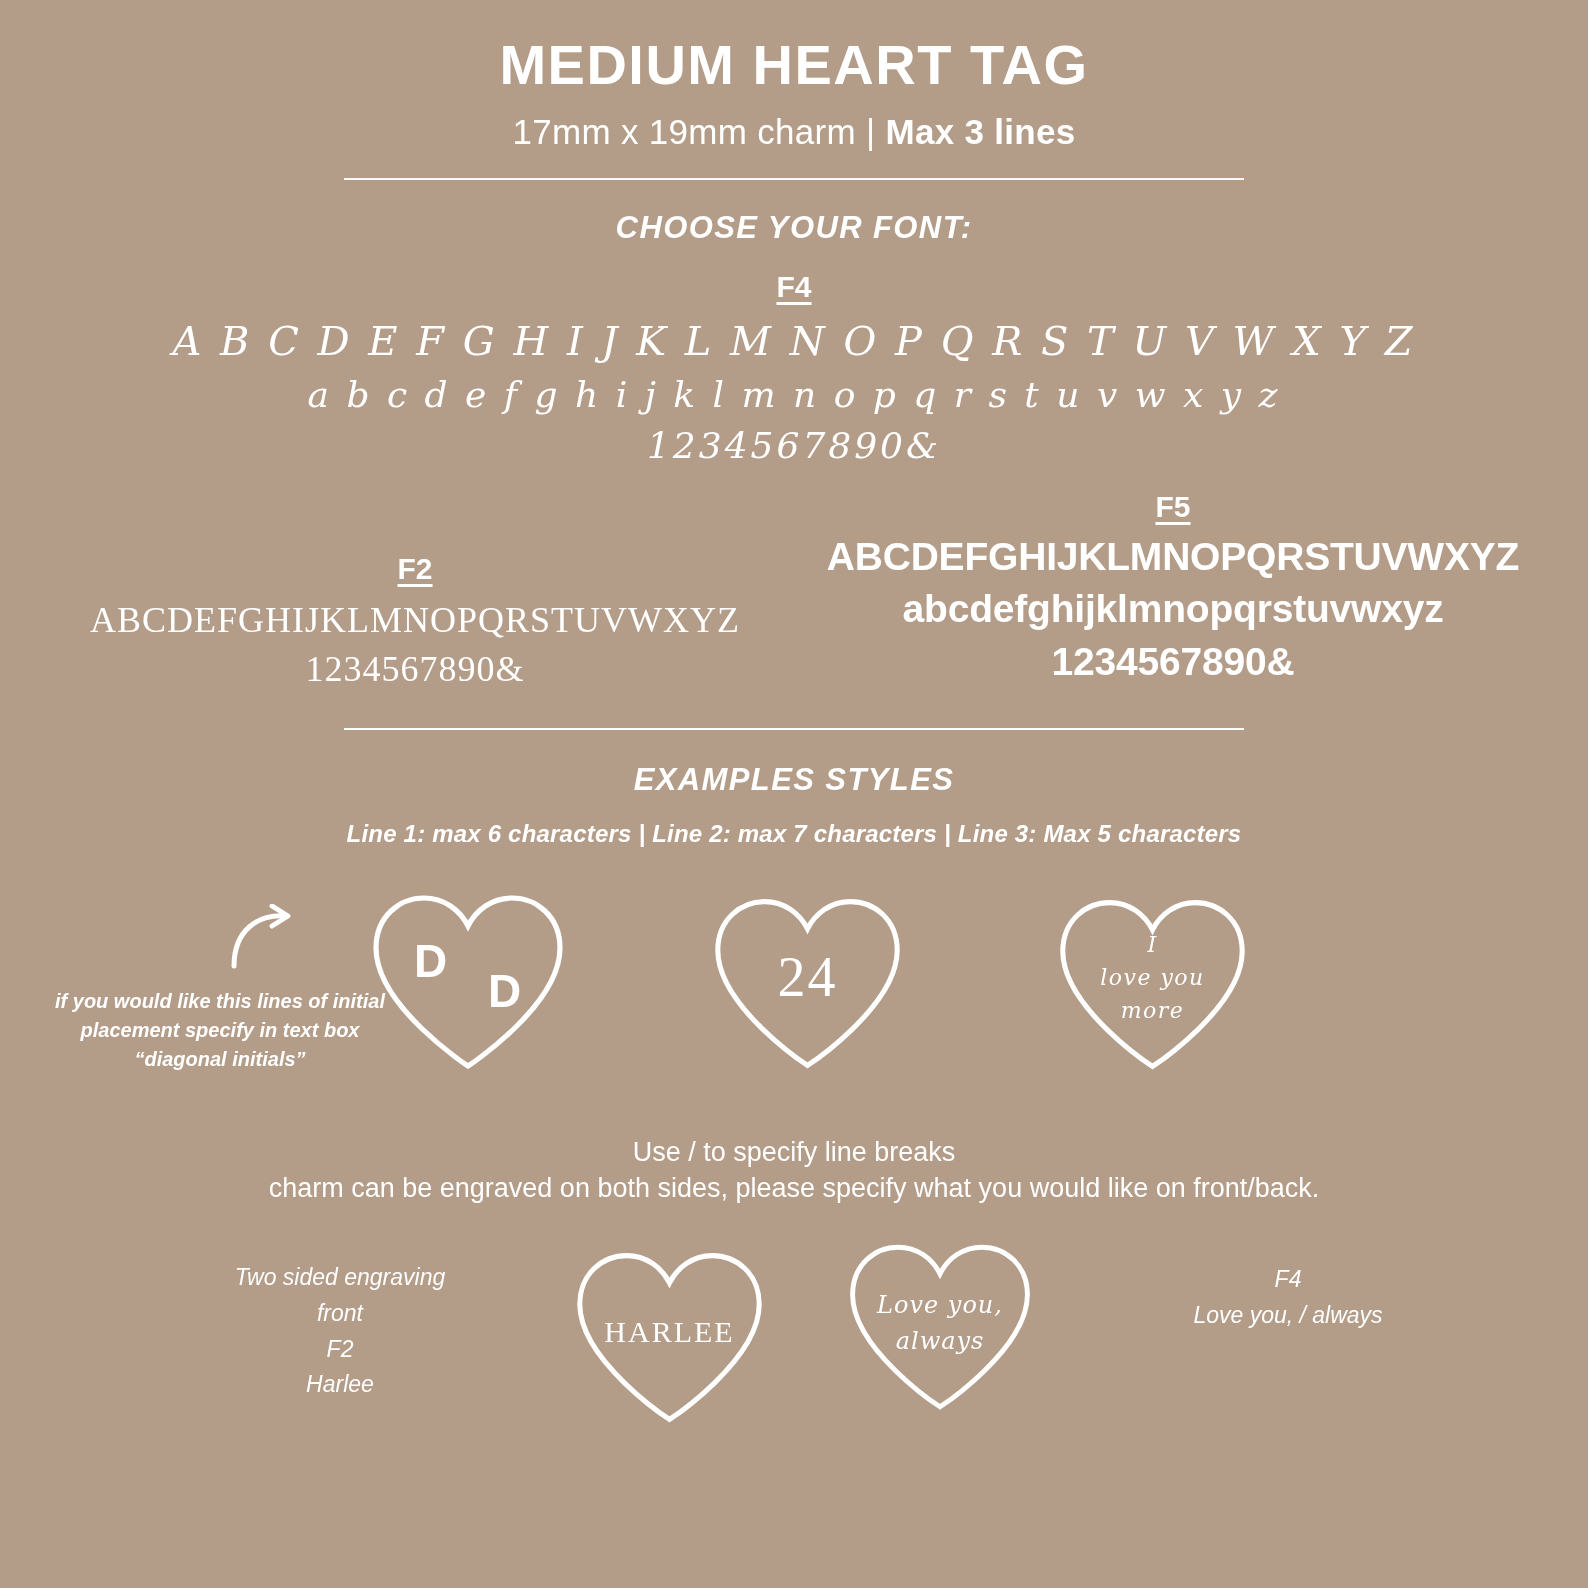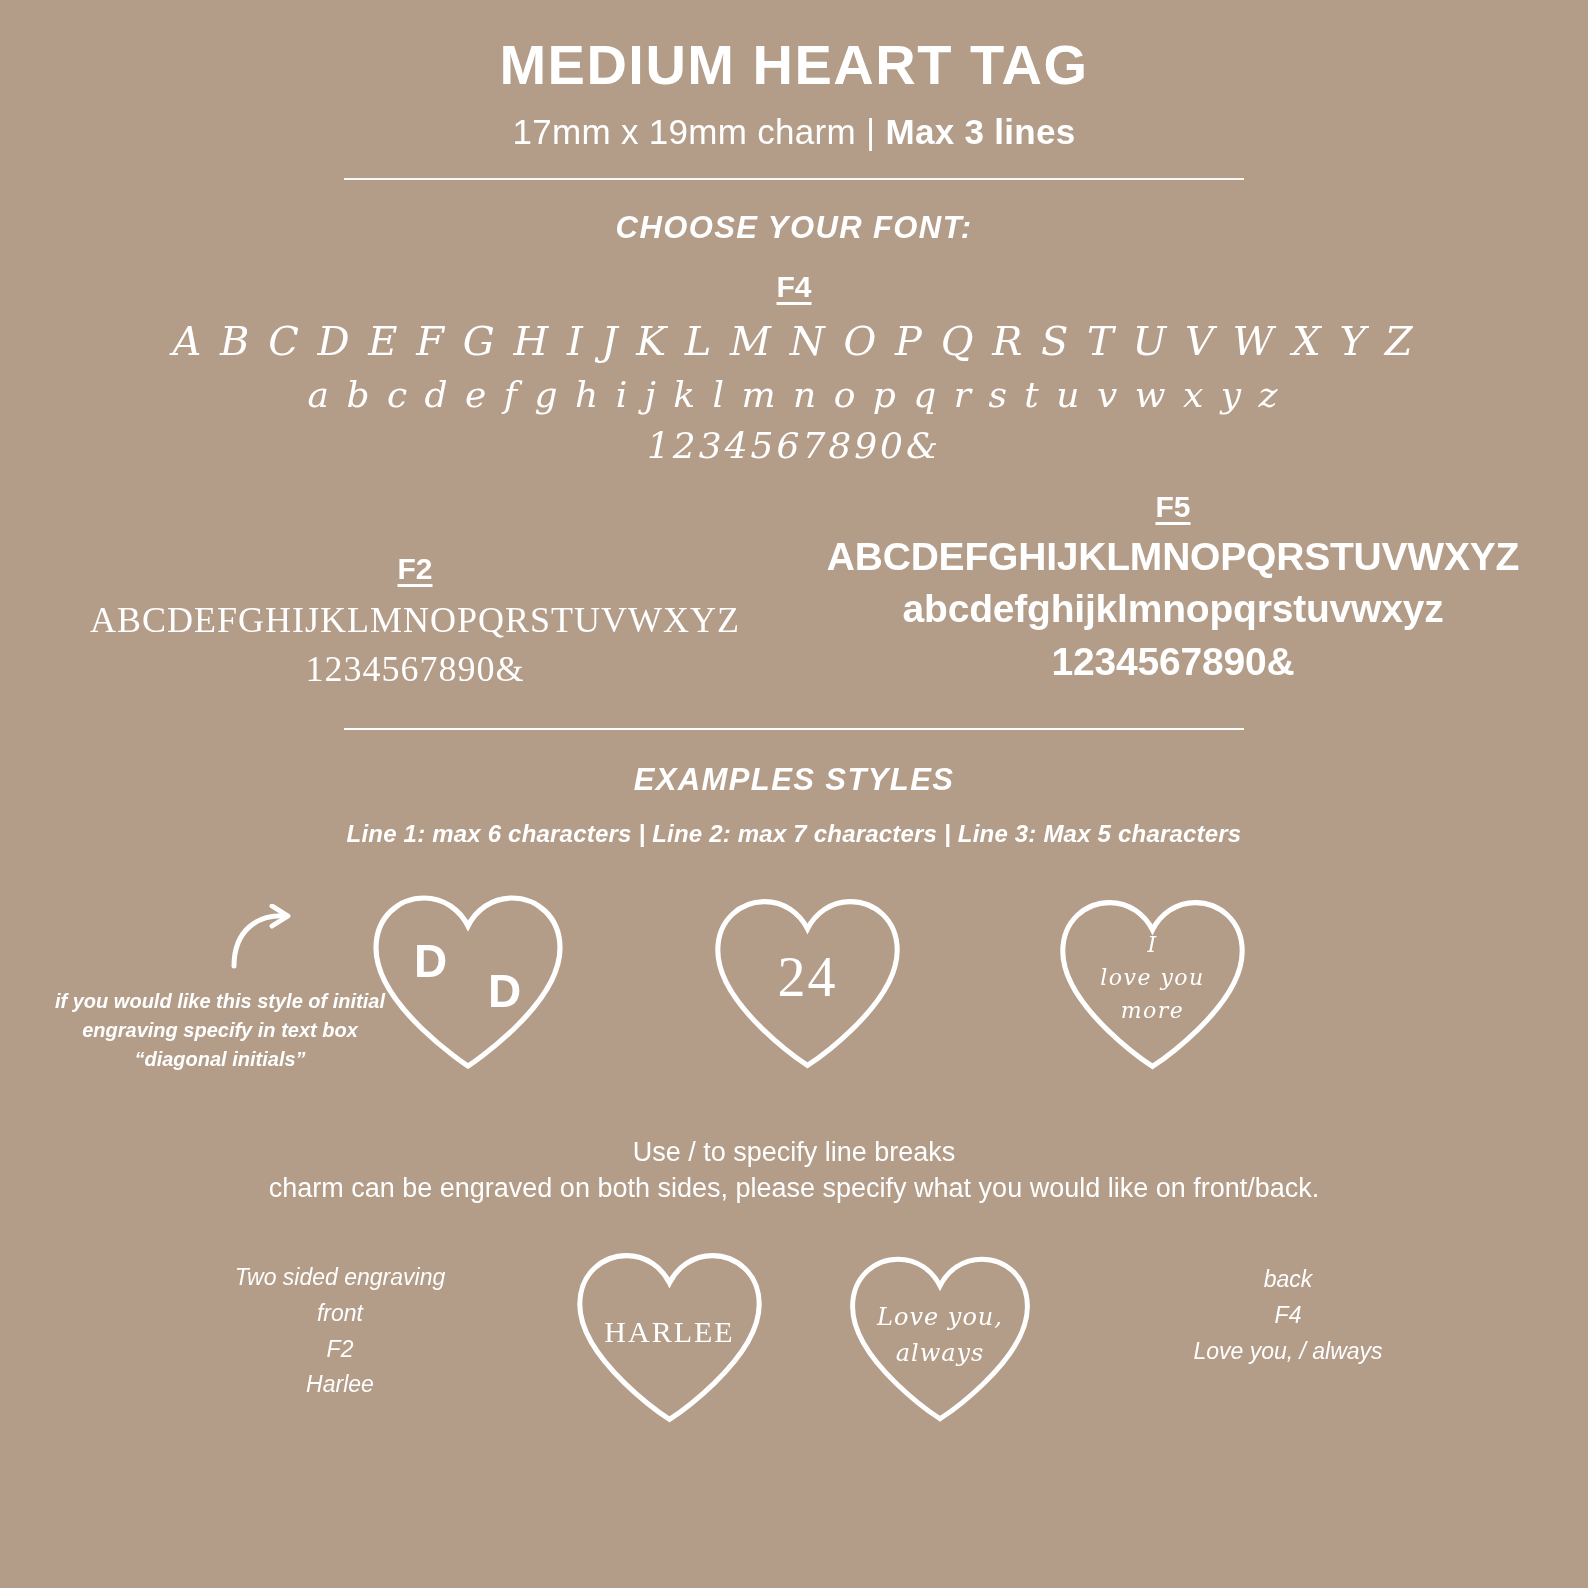--- a/index.html
+++ b/index.html
@@ -282,21 +282,21 @@
   <div class="line-limits">Line 1: max 6 characters | Line 2: max 7 characters | Line 3: Max 5 characters</div>
 
   <div class="hearts-row">
 
     <div class="arrow-icon">
       <svg viewBox="0 0 70 70" class="heart-svg" aria-hidden="true">
         <path d="M6 62 C6 26, 30 10, 58 12" fill="none" stroke="#ffffff" stroke-width="5" stroke-linecap="round"></path>
         <path d="M44 2 L60 12 L44 22" fill="none" stroke="#ffffff" stroke-width="5" stroke-linecap="round" stroke-linejoin="round"></path>
       </svg>
     </div>
-    <div class="arrow-note">if you would like this style of initial engraving specify in text box “diagonal initials”</div>
+    <div class="arrow-note">if you would like this lines of initial placement specify in text box “diagonal initials”</div>
 
     <div class="heart-wrap" style="left:368px; top:0; width:200px; height:200px;">
       <svg viewBox="0 0 100 92" class="heart-svg" aria-hidden="true">
         <path d="M50 88 C50 88, 4 58, 4 29 C4 13, 16 4, 28 4 C38 4, 46 10, 50 18 C54 10, 62 4, 72 4 C84 4, 96 13, 96 29 C96 58, 50 88, 50 88 Z" fill="none" stroke="#ffffff" stroke-width="2.6"></path>
       </svg>
       <div class="heart-text">
         <div style="position:relative; height:0;">
           <span class="dd-text dd-1" style="position:absolute; left:-38px; top:-38px;">D</span>
           <span class="dd-text dd-2" style="position:absolute; left:6px; top:-4px;">D</span>
         </div>
@@ -340,30 +340,29 @@
 
     <div class="heart-wrap" style="left:572px; top:8px; width:195px; height:195px;">
       <svg viewBox="0 0 100 92" class="heart-svg" aria-hidden="true">
         <path d="M50 88 C50 88, 4 58, 4 29 C4 13, 16 4, 28 4 C38 4, 46 10, 50 18 C54 10, 62 4, 72 4 C84 4, 96 13, 96 29 C96 58, 50 88, 50 88 Z" fill="none" stroke="#ffffff" stroke-width="2.6"></path>
       </svg>
       <div class="heart-text">
         <span class="harlee">HARLEE</span>
       </div>
     </div>
 
-    <div class="heart-wrap" style="left:845px; top:12px; width:190px; height:190px;">
+    <div class="heart-wrap" style="left:845px; top:0; width:190px; height:190px;">
       <svg viewBox="0 0 100 92" class="heart-svg" aria-hidden="true">
         <path d="M50 88 C50 88, 4 58, 4 29 C4 13, 16 4, 28 4 C38 4, 46 10, 50 18 C54 10, 62 4, 72 4 C84 4, 96 13, 96 29 C96 58, 50 88, 50 88 Z" fill="none" stroke="#ffffff" stroke-width="2.6"></path>
       </svg>
       <div class="heart-text">
         <span class="love-always">Love you,</span>
         <span class="love-always">always</span>
       </div>
     </div>
 
     <div class="side-note note-right">
-      <div>back</div>
       <div>F4</div>
       <div>Love you, / always</div>
     </div>
   </div>
 
 </div>
 
 </body></html>

